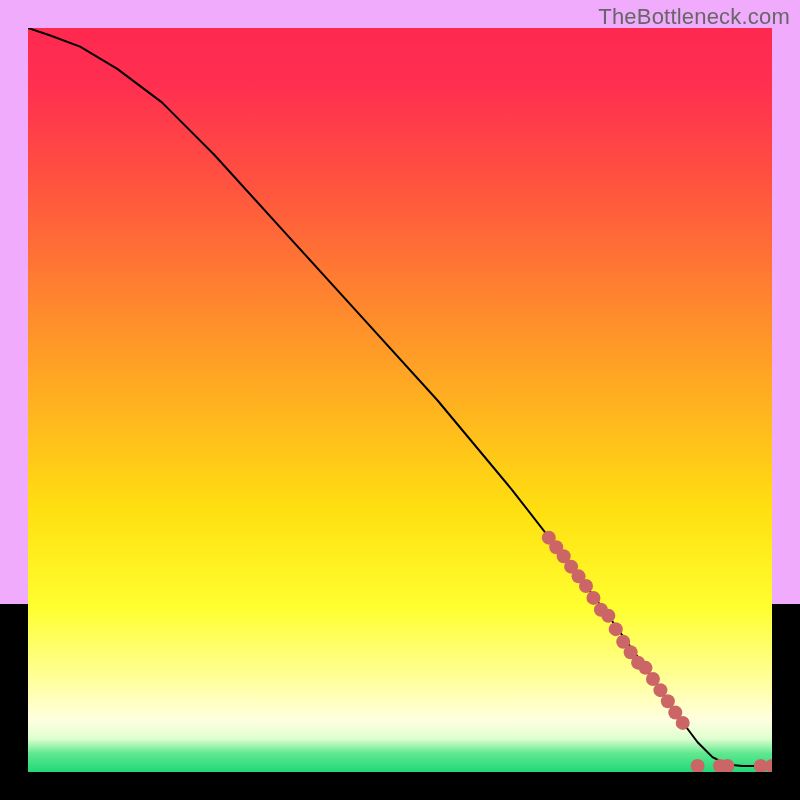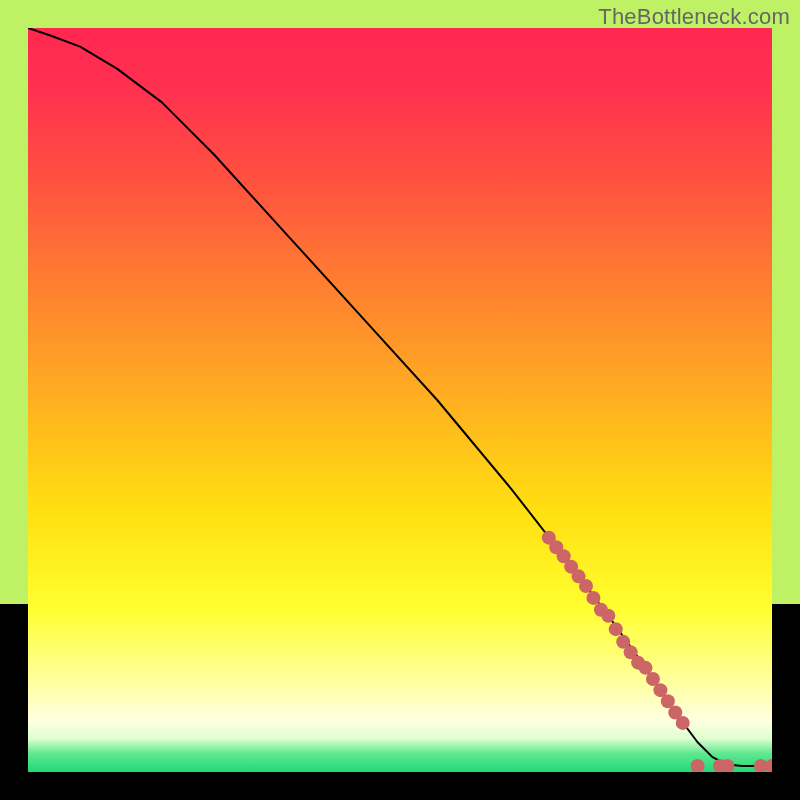--- a/index.html
+++ b/index.html
@@ -10,21 +10,21 @@
     overflow: hidden;
     background: #000;
     font-family: Arial, Helvetica, sans-serif;
   }
   .frame {
     position: absolute;
     left: 0;
     top: 0;
     width: 800px;
     height: 604px;
-    background: #bef264;
+    background: #f0abfc;
   }
   .plot {
     position: absolute;
     left: 28px;
     top: 28px;
     width: 744px;
     height: 744px;
     overflow: hidden;
   }
   .watermark {

